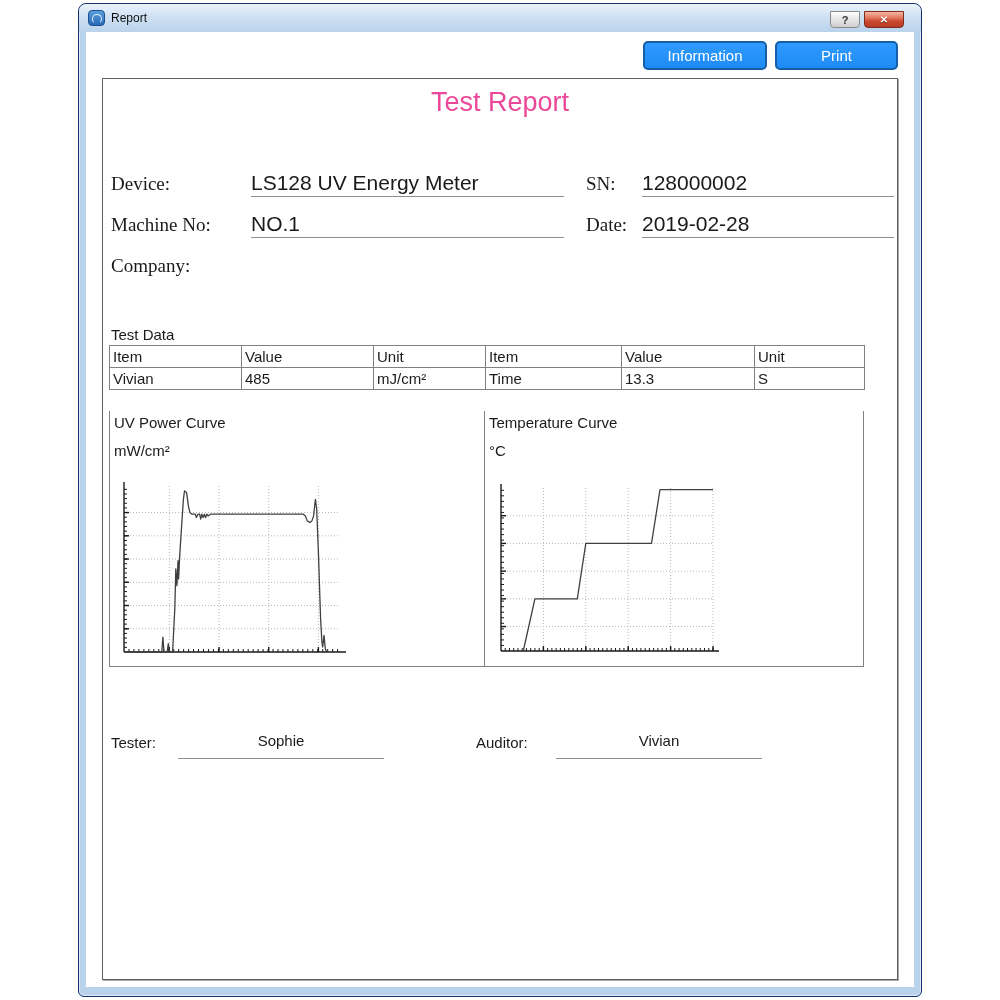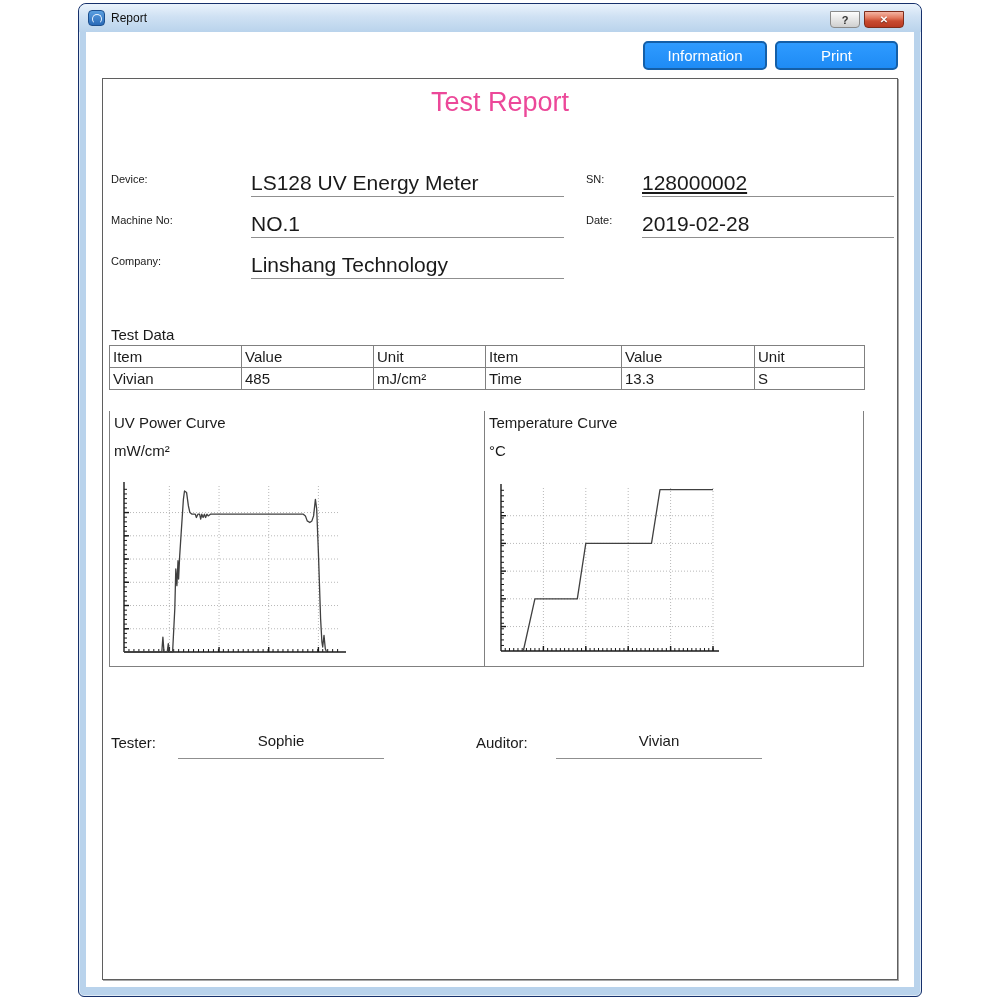--- a/index.html
+++ b/index.html
@@ -50,21 +50,21 @@
   #btn-information { left:557px; width:124px; }
   #btn-print { left:689px; width:123px; }
 
   .page {
     position:absolute; left:16px; top:46px; width:796px; height:902px;
     background:#fff; border:1px solid #5f5f5f; box-shadow:1px 1px 0 #a8a8a8;
   }
   .report-title { position:absolute; left:0; right:0; top:8px; text-align:center;
     font-size:27px; font-weight:500; color:#ec4899; }
 
-  .lbl { position:absolute; font-size:11px; white-space:nowrap; }
+  .lbl { position:absolute; font-size:19px; white-space:nowrap;font-family:Liberation Serif, serif; }
   .val { position:absolute; font-size:21px; height:26px; border-bottom:1px solid #8f8f8f; white-space:nowrap; }
 
   .testdata-label { position:absolute; left:8px; top:247px; font-size:15px; }
 
   table.data { position:absolute; left:6px; top:266px; width:755px;
     border-collapse:collapse; table-layout:fixed; font-size:15px; }
   table.data td { border:1px solid #808080; height:22px; padding:0 3px;
     overflow:hidden; white-space:nowrap; vertical-align:middle; }
 
   .chart-row { position:absolute; left:6px; top:332px; width:755px; height:256px; display:flex;align-items:flex-end; }
@@ -97,29 +97,28 @@
   <div class="content">
     <button class="action-btn" id="btn-information">Information</button>
     <button class="action-btn" id="btn-print">Print</button>
 
     <div class="page">
       <div class="report-title">Test Report</div>
 
       <div class="lbl" style="left:8px; top:94px;">Device:</div>
       <div class="val" style="left:148px; top:92px; width:313px;">LS128 UV Energy Meter</div>
       <div class="lbl" style="left:483px; top:94px;">SN:</div>
-      <div class="val" style="left:539px; top:92px; width:252px;text-decoration:underline;">128000002</div>
+      <div class="val" style="left:539px; top:92px; width:252px;">128000002</div>
 
       <div class="lbl" style="left:8px; top:135px;">Machine No:</div>
       <div class="val" style="left:148px; top:133px; width:313px;">NO.1</div>
       <div class="lbl" style="left:483px; top:135px;">Date:</div>
       <div class="val" style="left:539px; top:133px; width:252px;">2019-02-28</div>
 
       <div class="lbl" style="left:8px; top:176px;">Company:</div>
-      <div class="val" style="left:148px; top:174px; width:313px;">Linshang Technology</div>
 
       <div class="testdata-label">Test Data</div>
 
       <table class="data">
         <colgroup>
           <col style="width:132px">
             <col style="width:132px">
             <col style="width:112px">
           <col style="width:136px">
             <col style="width:133px">

